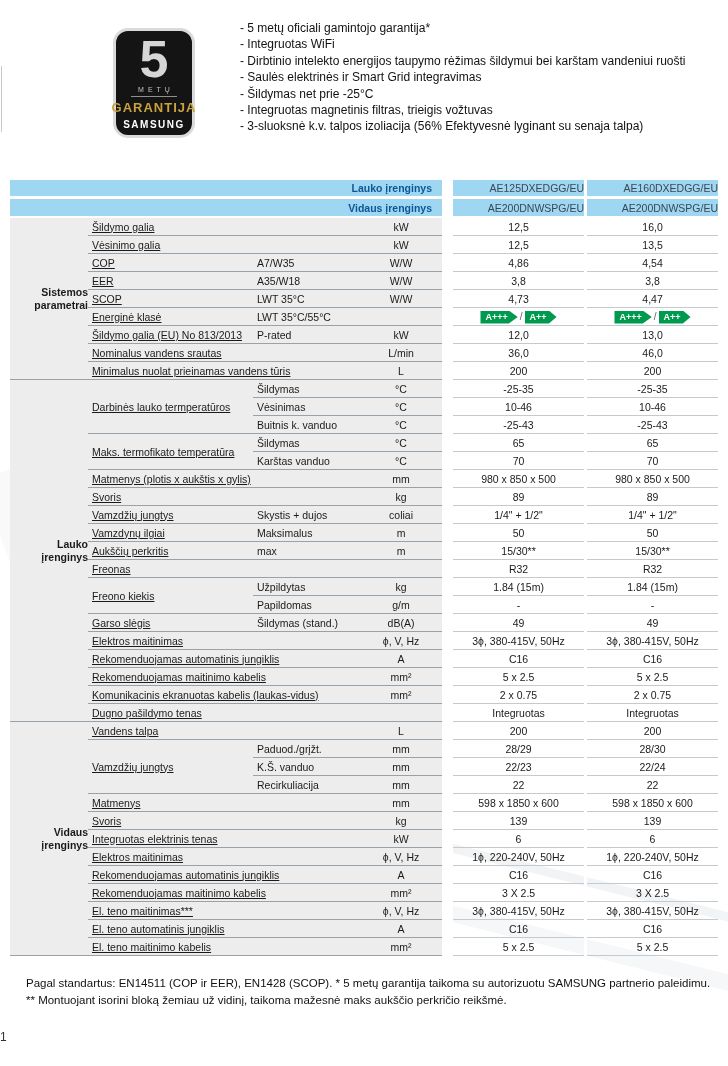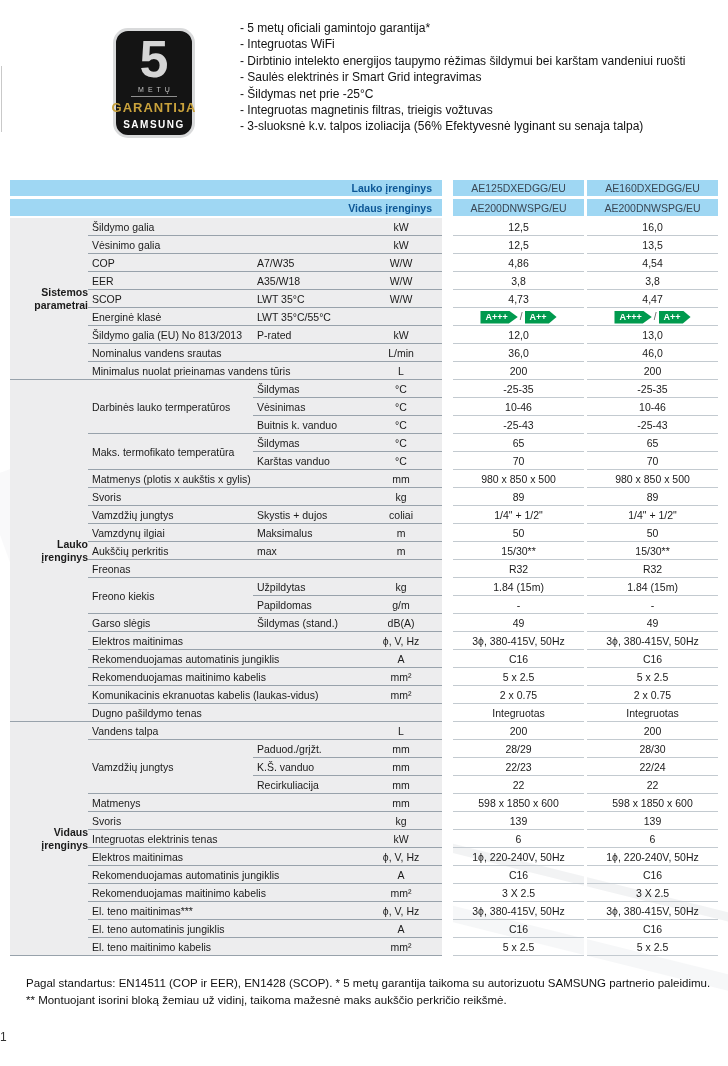--- a/index.html
+++ b/index.html
@@ -40,31 +40,31 @@
   
   .spec-table{
     position:absolute;left:10px;top:180px;width:708px;
     border-collapse:separate;border-spacing:0;table-layout:fixed;
     font-size:10.5px;line-height:12px;
   }
   .spec-table thead td{height:19px;vertical-align:middle;}
   .spec-table thead tr:first-child td{border-bottom:3px solid #fff;}
   .spec-table thead tr:last-child td{border-bottom:2px solid #fff;}
   td.hlabel{background:var(--header-bg);color:var(--header-label-text);font-weight:bold;text-align:right;padding-right:10px;}
-  td.hval{background:var(--header-bg);color:var(--model-text);text-align:center;margin-top:12px;}
+  td.hval{background:var(--header-bg);color:var(--model-text);text-align:right;margin-top:12px;}
   td.hgap{background:#fff;}
   .spec-table tbody td{height:18px;vertical-align:middle;}
   td.group{
     background:var(--zone-bg);font-weight:bold;text-align:right;
     border-bottom:1px solid var(--line-dark);line-height:13px;
   }
   td.label,td.sub,td.unit{
     background:var(--zone-bg);border-bottom:1px solid var(--line-dark);
   }
-  td.label{padding-left:4px;}
+  td.label{padding-left:4px;text-decoration:underline;}
   td.sub{padding-left:4px;}
   td.unit{text-align:center;}
   td.gap,td.gap2{background:#fff;border-bottom:none;}
   td.val{text-align:center;border-bottom:1px solid var(--line-light);background:transparent;}
   
   .ebadge{
     display:inline-block;background:var(--energy-green);color:#fff;
     font-weight:bold;font-size:9px;line-height:13px;
     padding:0 10px 0 5px;min-width:30px;
     clip-path:polygon(0 0,76% 0,100% 50%,76% 100%,0 100%);

